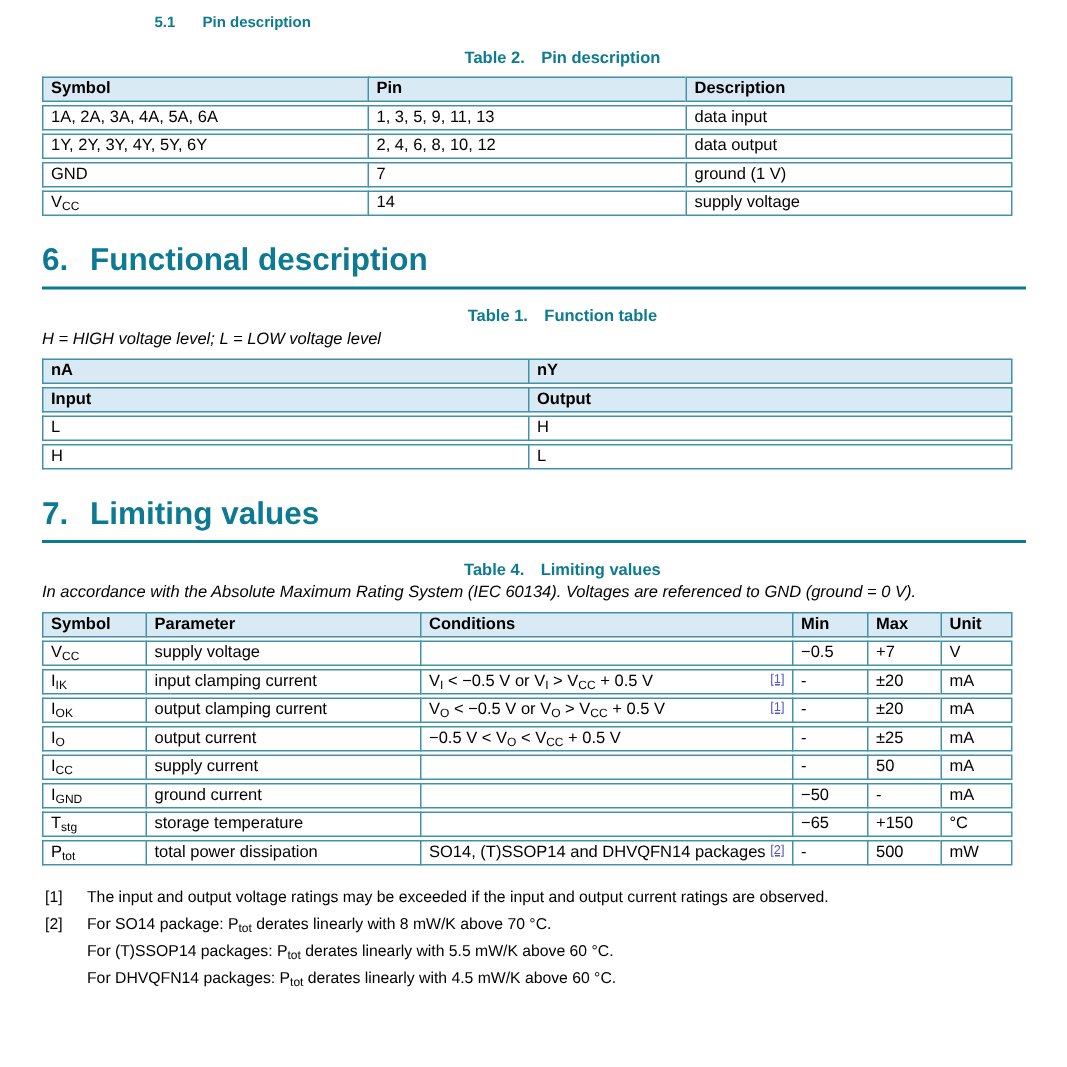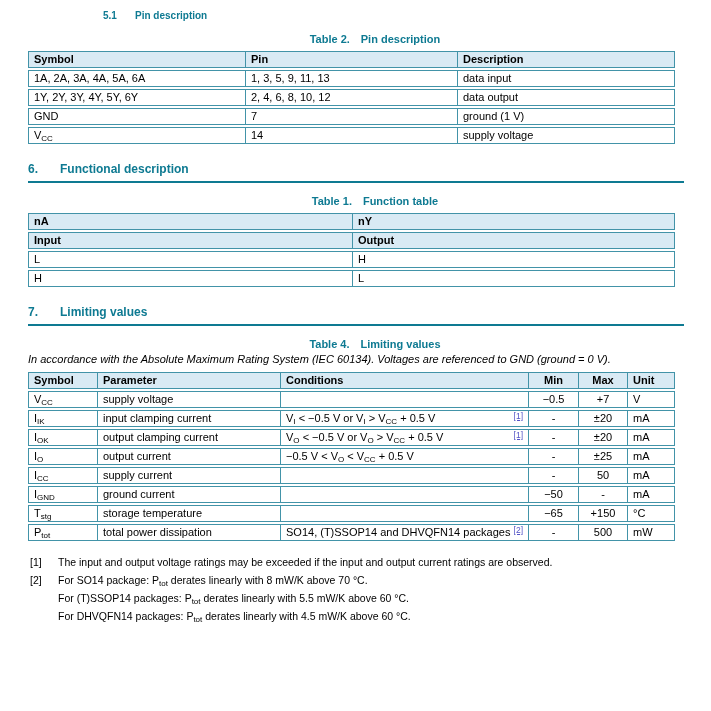--- a/index.html
+++ b/index.html
@@ -26,21 +26,21 @@
   .h-sub{
     margin-left:75px;
     font-size:10px;
     font-weight:bold;
     color:var(--heading-teal);
   }
   .h-sub .h-num{display:inline-block;width:32px;}
   .h-main{
     margin-top:16px;
     width:656px;
-    font-size:12px;
+    font-size:21px;
     font-weight:bold;
     color:var(--heading-teal);
     border-bottom:2px solid var(--heading-teal);
     padding-bottom:5px;
   }
   .h-main .h-num{display:inline-block;width:32px;}
   
   .caption{
     margin-top:12px;
     font-size:11px;
@@ -69,21 +69,21 @@
     border-right:none;
     padding:1px 5px;
     font-size:11px;
     line-height:13px;
     text-align:left;
     vertical-align:top;
     overflow:hidden;
   }
   th:last-child,td:last-child{border-right:1px solid var(--table-border);}
   th{background:var(--header-fill);font-weight:bold;}
-  td.c,th.c{text-align:center;}
+  td.c,th.c{text-align:left;}
   sub{font-size:8px;line-height:0;vertical-align:-2px;letter-spacing:0;}
   a.fnref{
     float:right;
     font-size:8.5px;
     line-height:10px;
     color:var(--link-blue);
     text-decoration:underline;
     position:relative;
     top:-1px;
     cursor:pointer;
@@ -146,20 +146,21 @@
       </tbody>
   </table>
 
   <div class="h-main">
     <span class="h-num">6.</span><span>Functional description</span>
   </div>
 
   <div class="caption">
     <span class="cap-num">Table 1.</span><span>Function table</span>
   </div>
+  <div class="note">H = HIGH voltage level; L = LOW voltage level</div>
 
   <table>
     <colgroup>
         <col style="width:324px">
         <col style="width:323px">
       </colgroup>
     <thead>
         <tr>
           <th>nA</th>
           <th>nY</th>

